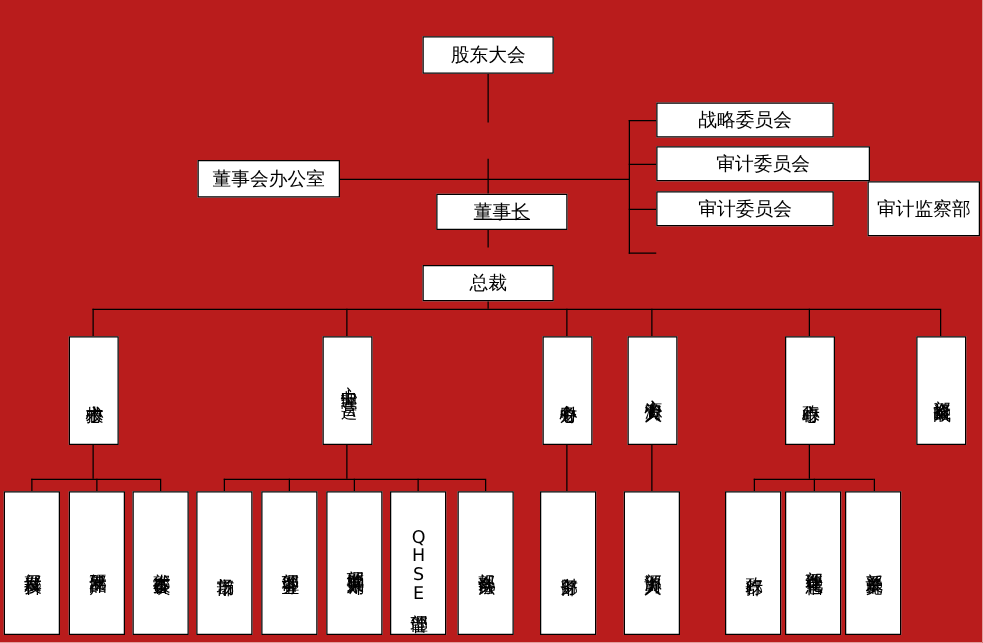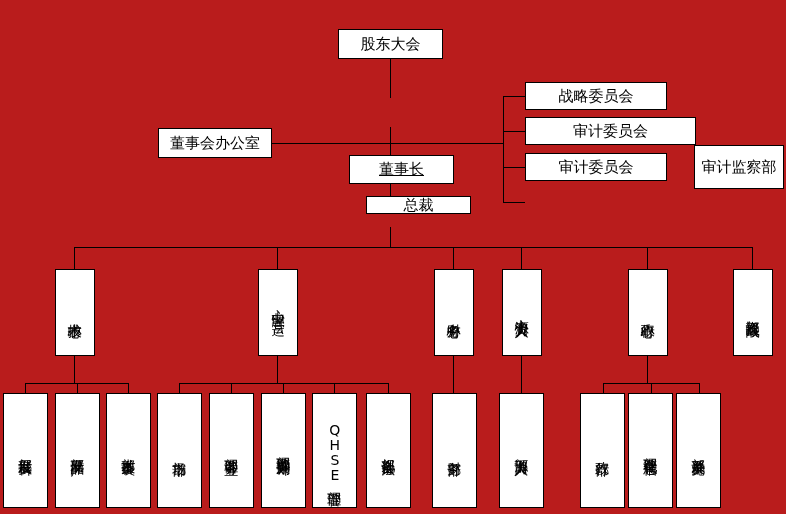--- a/index.html
+++ b/index.html
@@ -122,21 +122,21 @@
 
   <div class="box h" style="left:158px; top:128px; width:114px; height:30px;">董事会办公室</div>
 
   <div class="box h" style="left:525px; top:82px; width:142px; height:28px;">战略委员会</div>
   <div class="box h" style="left:525px; top:117px; width:171px; height:28px;">审计委员会</div>
   <div class="box h" style="left:525px; top:153px; width:142px; height:28px;">审计委员会</div>
 
   <div class="box h" style="left:694px; top:117px; width:90px; height:44px;margin-top:28px;">审计监察部</div>
 
   <div class="box h" style="left:349px; top:155px; width:105px; height:29px;text-decoration:underline;">董事长</div>
-  <div class="box h" style="left:338px; top:196px; width:105px; height:18px;margin-left:28px;">总裁</div>
+  <div class="box h" style="left:338px; top:212px; width:105px; height:29px;">总裁</div>
 
   <div class="box v" style="left:55px; top:269px; width:40px; height:87px;">技术中心</div>
   <div class="box v squeeze" style="left:258px; top:269px; width:40px; height:87px;">运营管理中心</div>
   <div class="box v" style="left:434px; top:269px; width:40px; height:87px;">财务中心</div>
   <div class="box v tight" style="left:502px; top:269px; width:40px; height:87px;">人力资源中心</div>
   <div class="box v" style="left:628px; top:269px; width:40px; height:87px;">行政中心</div>
   <div class="box v tight" style="left:733px; top:269px; width:40px; height:87px;">战略投资部</div>
 
   <div class="box v tight" style="left:3px; top:393px; width:45px; height:115px;">科技发展部</div>
   <div class="box v tight" style="left:55px; top:393px; width:45px; height:115px;">产品研发部</div>

